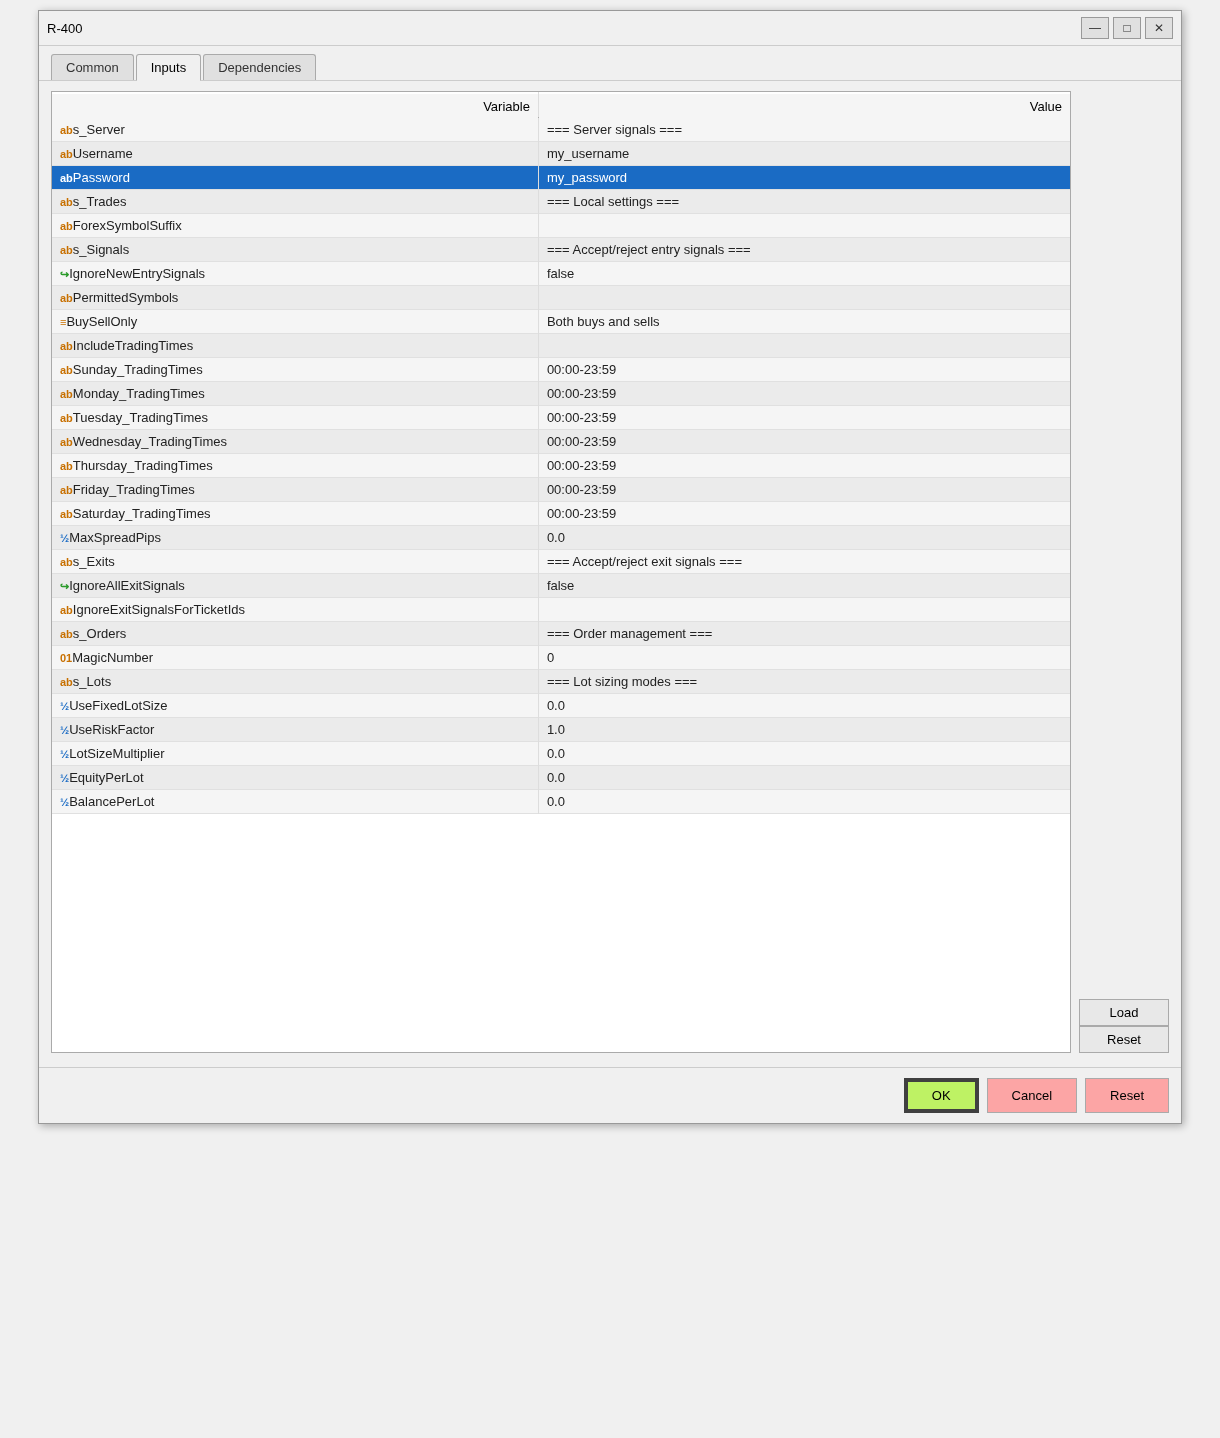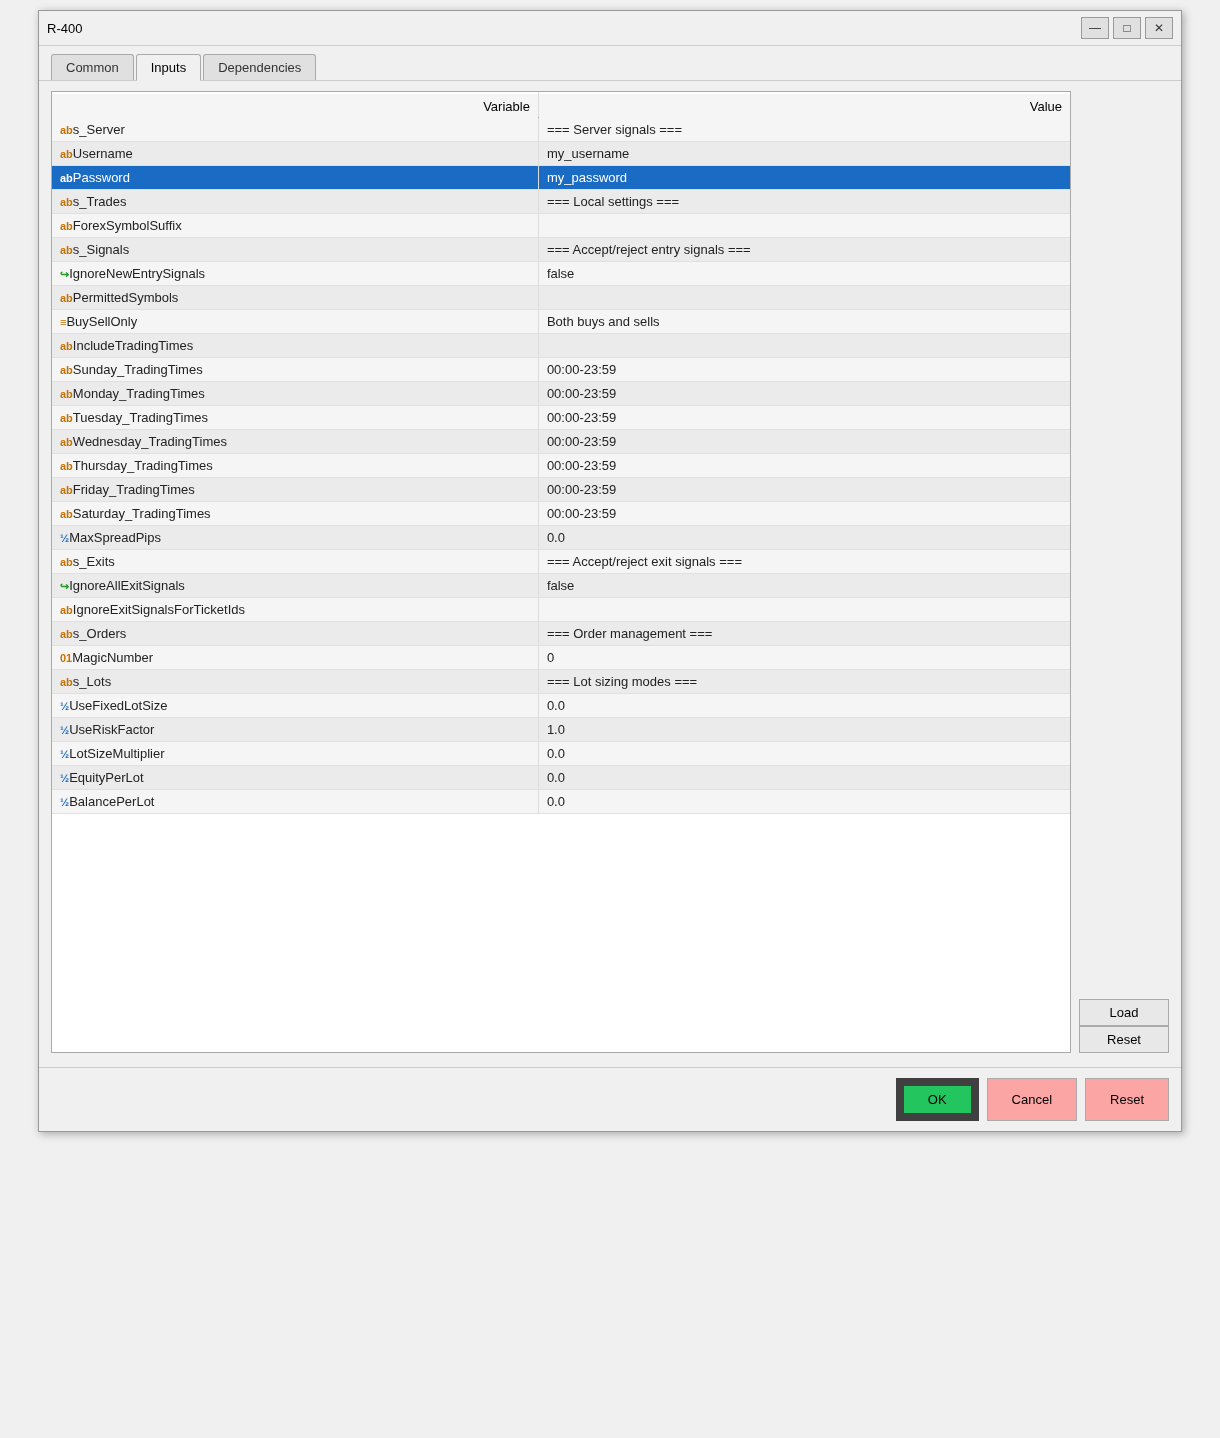--- a/index.html
+++ b/index.html
@@ -184,22 +184,22 @@
     }
 
     .footer-btn {
       padding: 6px 24px;
       background: #fca5a5;
       border: 1px solid #aaa;
       cursor: pointer;
       font-size: 13px;
     }
     .footer-btn.ok {
-      background: #22c55e;
-      border: 8px solid #404040;
+      background: #bef264;
+      border: 4px solid #404040;
       text-align: right;
     }
   </style>
 </head>
 <body>
 
 <div class="window">
 
   <div class="title-bar">
     <span class="title-bar-left">R-400</span>

